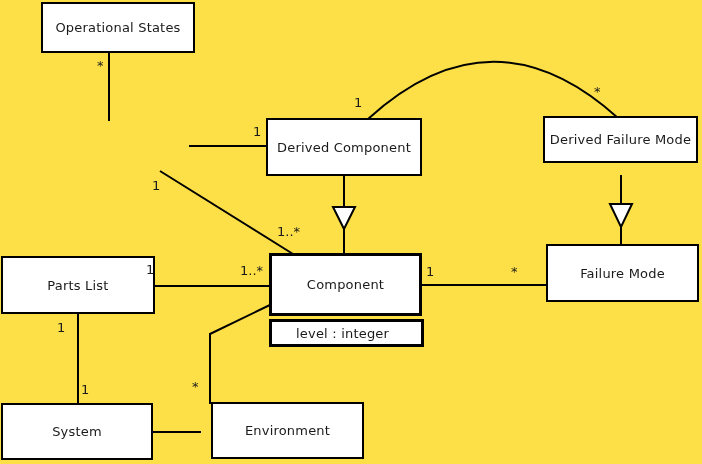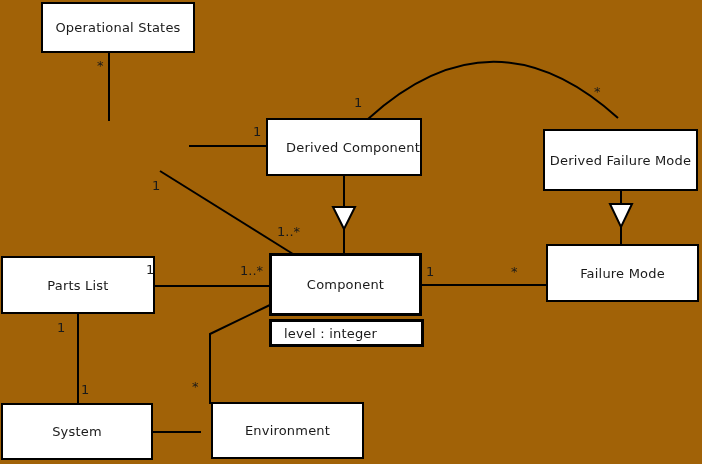--- a/index.html
+++ b/index.html
@@ -1,30 +1,30 @@
 <!DOCTYPE html>
 <html><head>
 <meta charset="utf-8">
 <style>
   html,body { margin:0; padding:0; background:#ffffff; }
   #canvas {
-    position:relative; width:702px; height:464px; background:#a16207;
+    position:relative; width:702px; height:464px; background:#fde047;
     font-family:"DejaVu Sans", sans-serif; overflow:hidden;
   }
   #wires { position:absolute; left:0; top:0; width:702px; height:464px; }
   .cls {
     position:absolute; box-sizing:border-box; background:#ffffff;
     border:2px solid #000000; display:flex; align-items:center; justify-content:center;
     font-size:13px; color:#1a1a1a; text-align:center; letter-spacing:0.2px;
   }
   .cls.thick { border-width:3px; }
   .attrbox {
     position:absolute; box-sizing:border-box; background:#ffffff;
     border:3px solid #000000; display:flex; align-items:center;
-    padding-left:12px; font-size:13px; color:#1a1a1a; letter-spacing:0.2px;
+    padding-left:24px; font-size:13px; color:#1a1a1a; letter-spacing:0.2px;
   }
   .mult {
     position:absolute; font-size:13px; line-height:1; color:#1a1a1a;
     white-space:nowrap;
   }
 </style>
 </head>
 <body>
 
 <div id="canvas">
@@ -49,25 +49,25 @@
     <line x1="151" y1="432" x2="201" y2="432"></line>
     <polyline points="210,404 210,334 272,304"></polyline>
     <line x1="420" y1="285" x2="548" y2="285"></line>
   </svg>
 
   <div class="cls" style="left:41px; top:2px; width:154px; height:51px;">
     <span>Operational States</span>
   </div>
 
 
-  <div class="cls" style="left:266px; top:118px; width:156px; height:58px;justify-content:flex-end;">
+  <div class="cls" style="left:266px; top:118px; width:156px; height:58px;">
     <span>Derived Component</span>
   </div>
 
-  <div class="cls" style="left:543px; top:129px; width:155px; height:62px;">
+  <div class="cls" style="left:543px; top:116px; width:155px; height:47px;">
     <span>Derived Failure Mode</span>
   </div>
 
   <div class="cls thick" style="left:269px; top:253px; width:153px; height:63px;">
     <span>Component</span>
   </div>
 
   <div class="cls" style="left:1px; top:256px; width:154px; height:58px;">
     <span>Parts List</span>
   </div>

